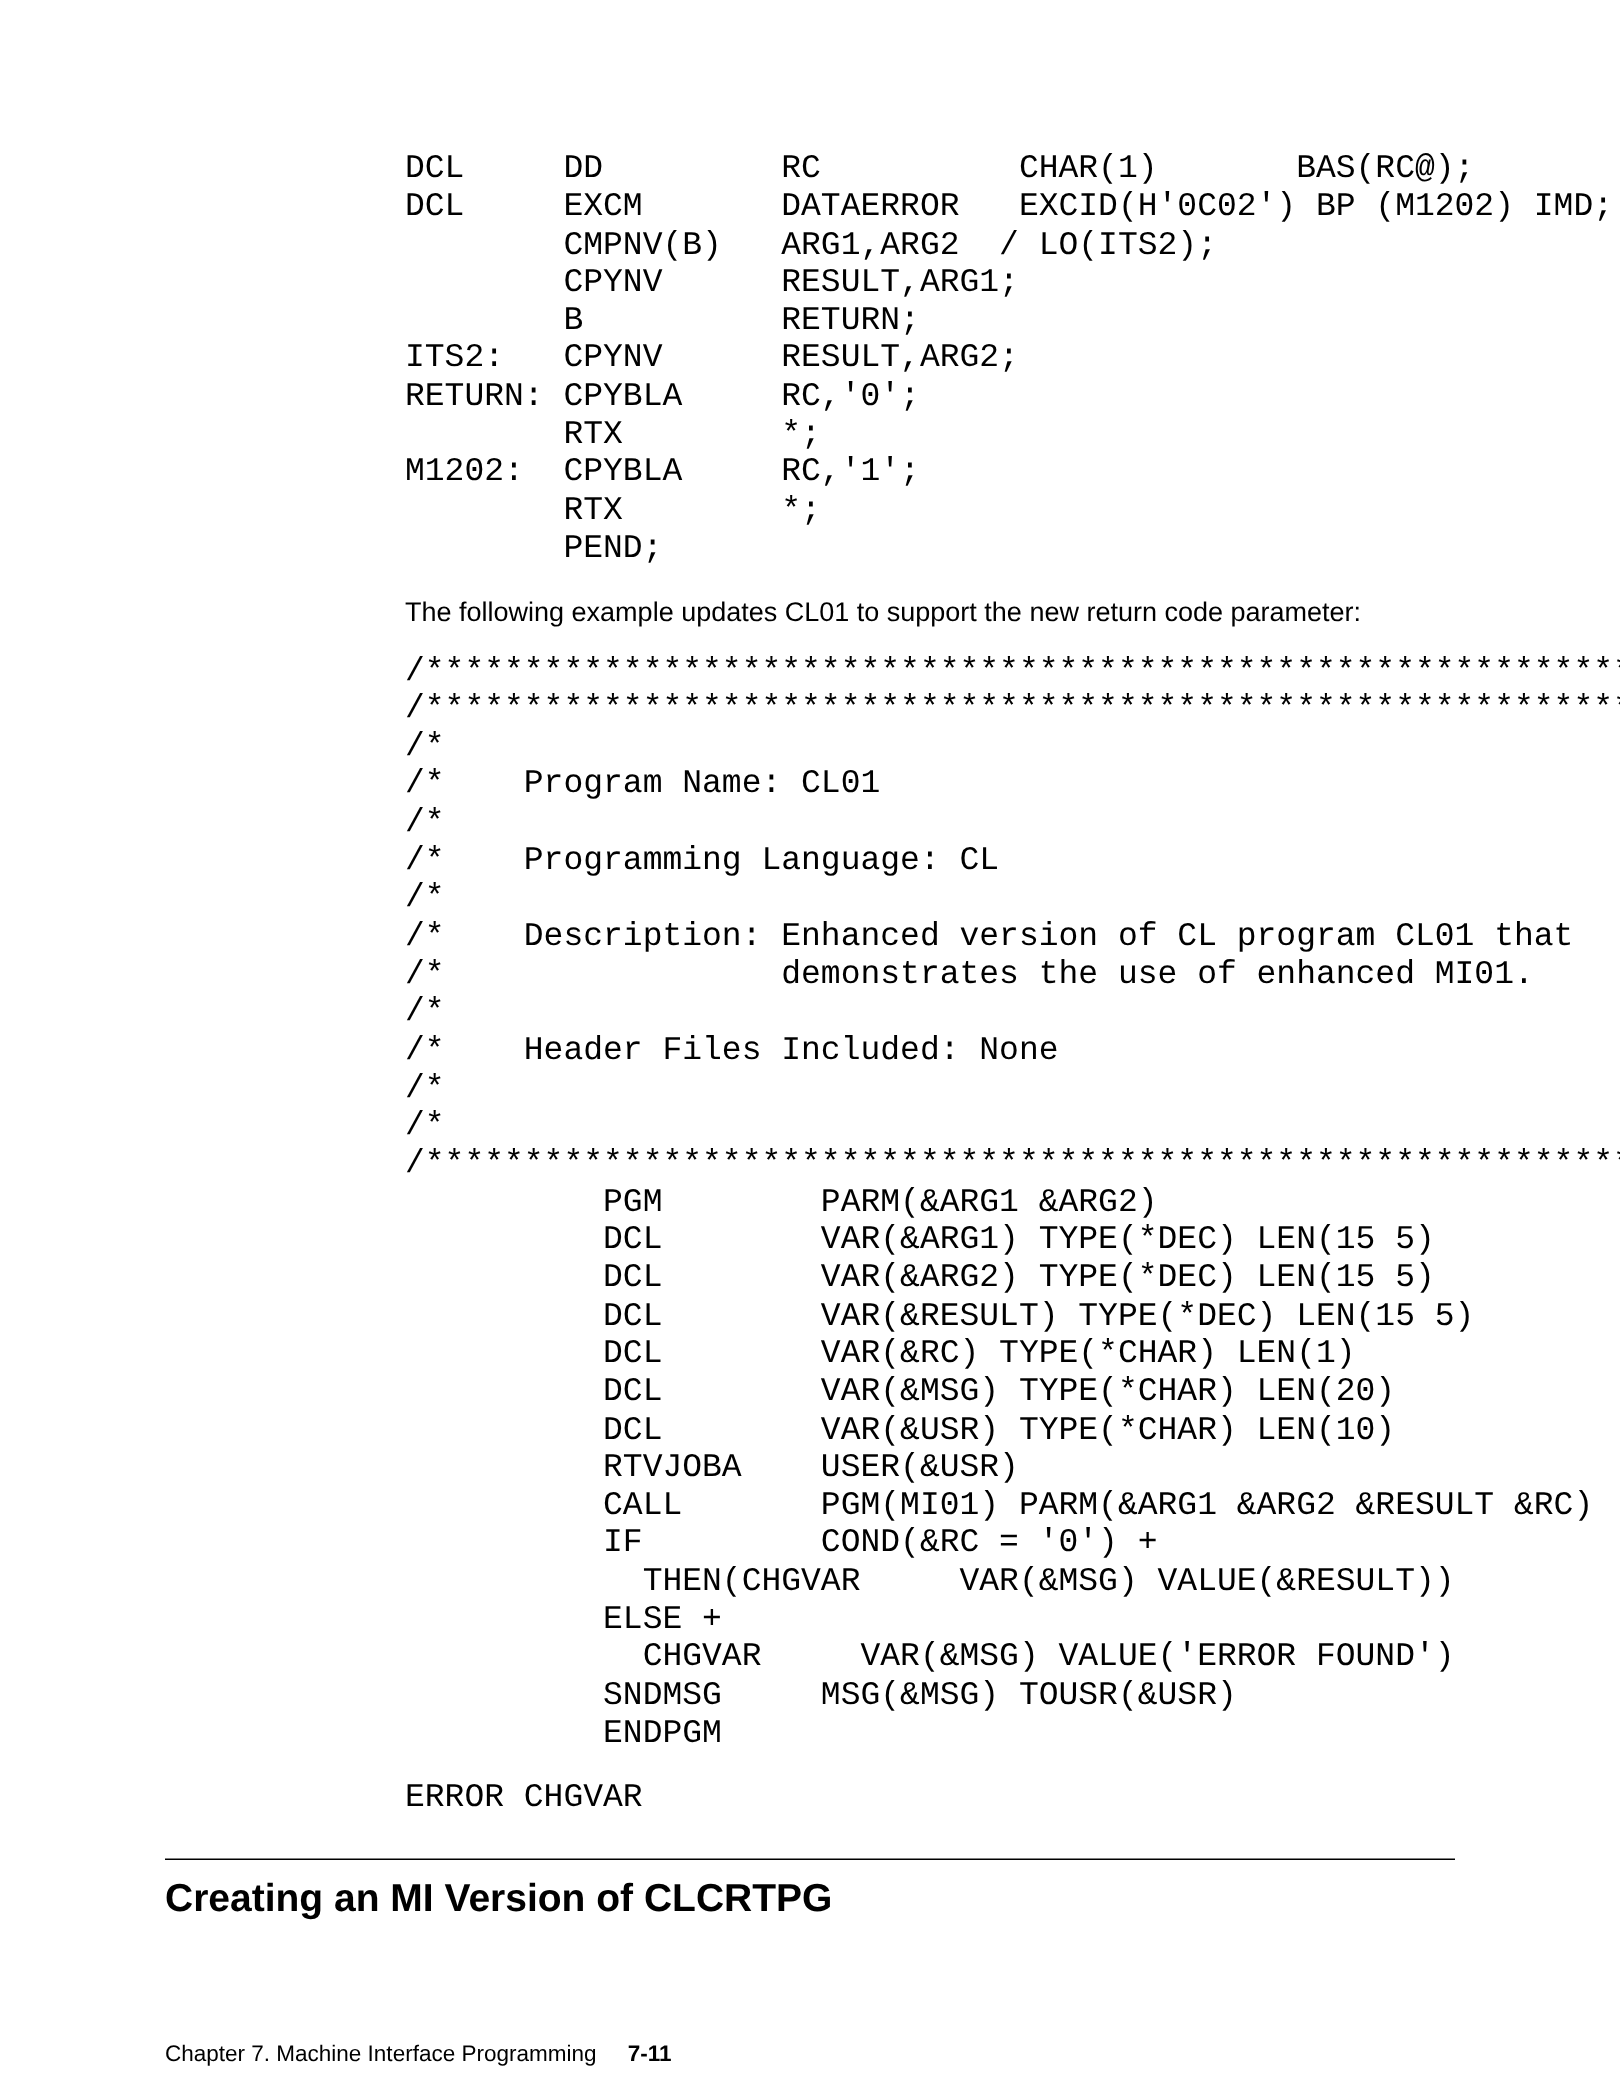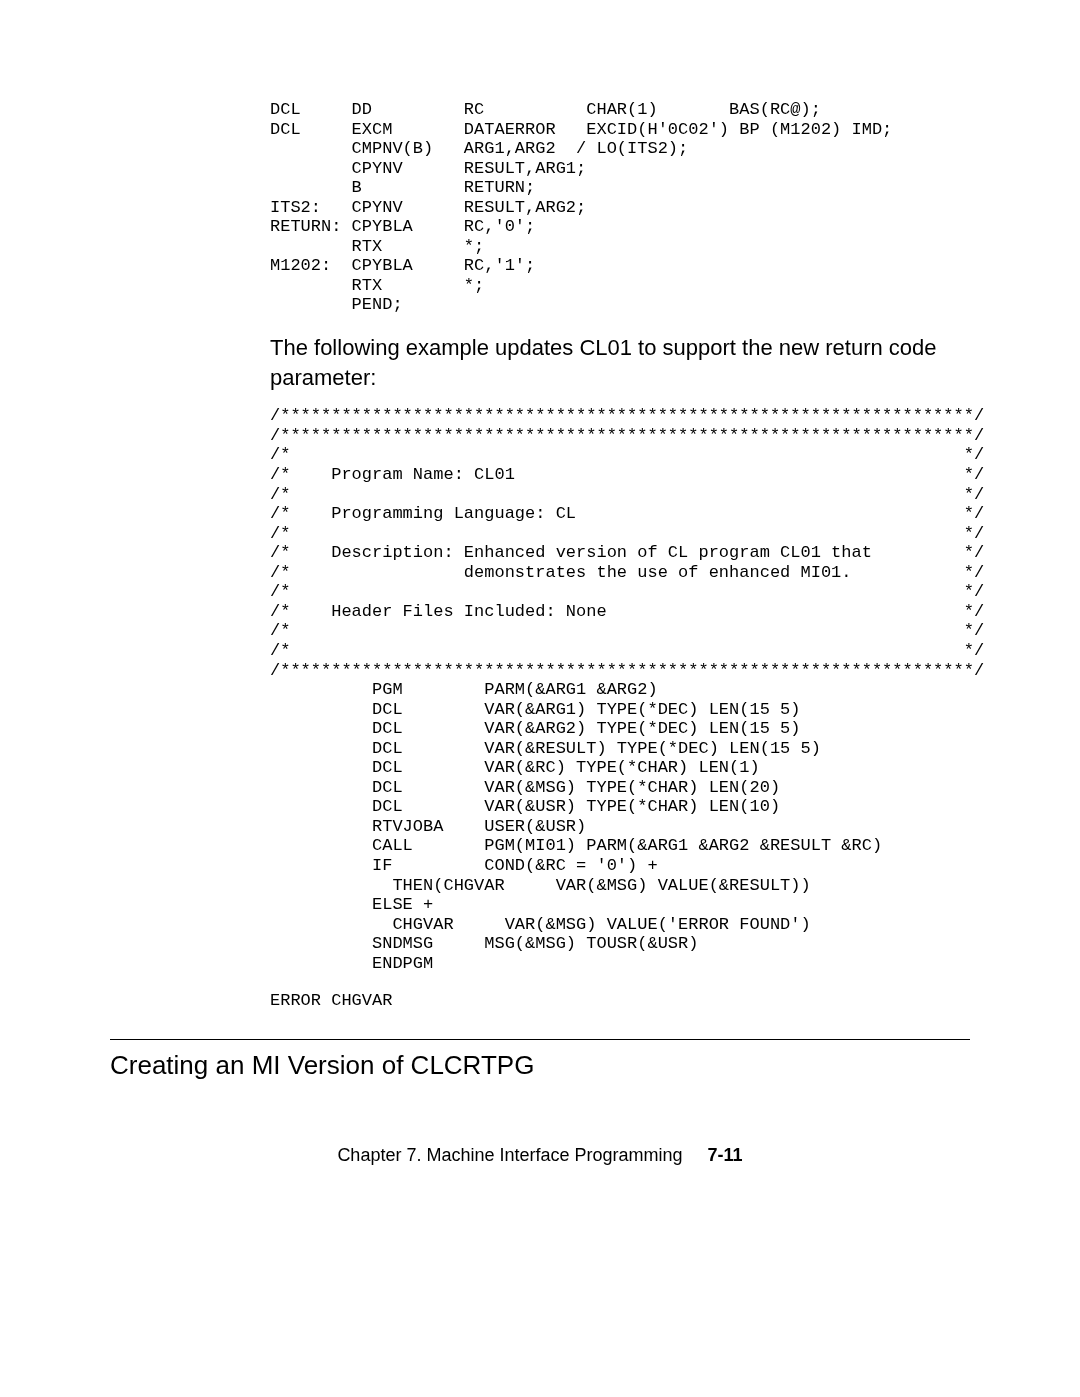--- a/index.html
+++ b/index.html
@@ -12,44 +12,44 @@
   }
   .page {
     padding: 100px 110px 80px 110px;
     box-sizing: border-box;
   }
   .indent-block {
     margin-left: 160px;
   }
   pre {
     font-family: "Courier New", Courier, monospace;
-    font-size: 17px;
+    font-size: 22px;
     line-height: 1.15;
     white-space: pre;
     margin: 0 0 18px 0;
   }
   .body-text {
-    font-size: 22px;
+    font-size: 18px;
     line-height: 1.35;
     margin: 18px 0 14px 0;
   }
   .section-rule {
     border: none;
     border-top: 1.5px solid #000;
     margin: 28px 0 10px 0;
   }
   h2 {
     font-size: 26px;
-    font-weight: normal;
+    font-weight: bold;
     margin: 8px 0 8px 0;
   }
   .footer {
-    text-align: center;
-    font-size: 18px;
-    margin-top: 64px;
+    text-align: left;
+    font-size: 15px;
+    margin-top: 80px;
   }
   .footer .pagenum {
     font-weight: bold;
   }
 </style>
 </head>
 <body>
 
 <div class="page">
 

